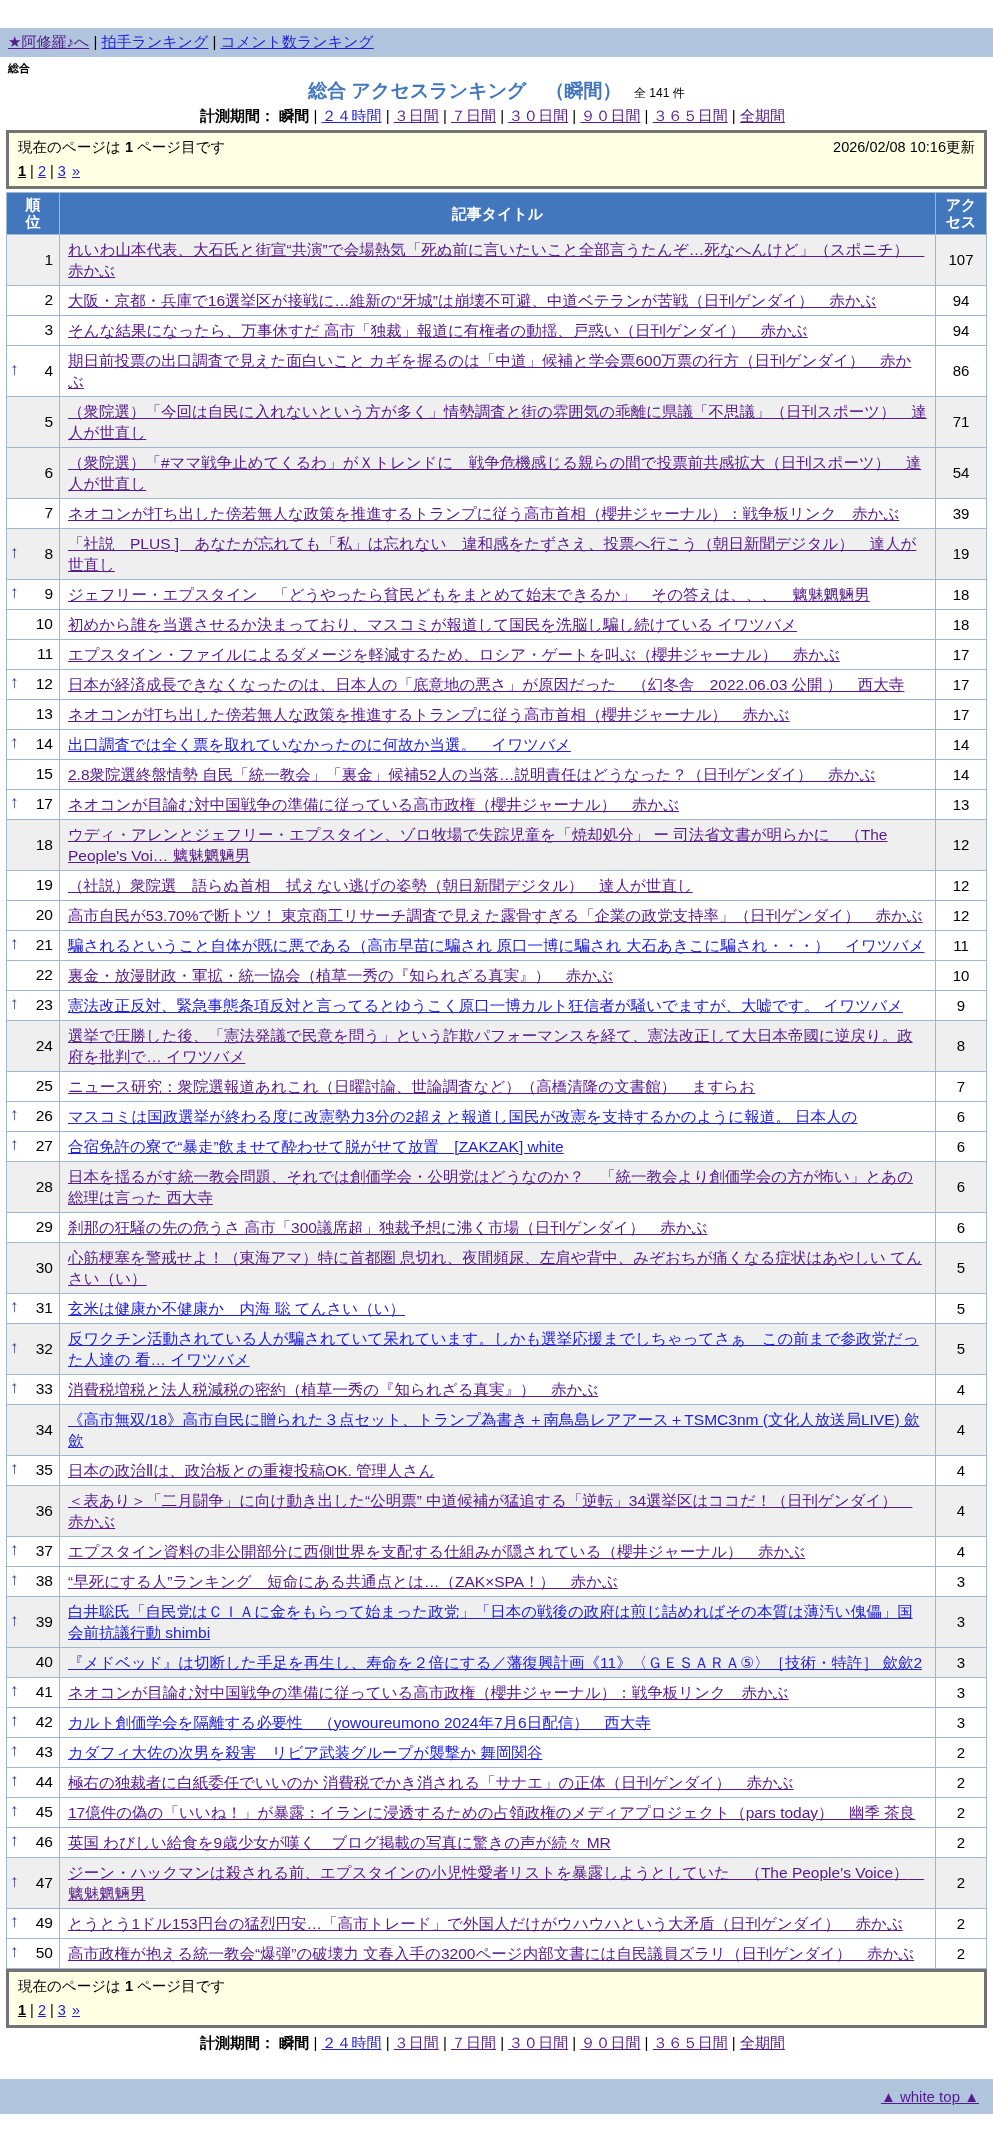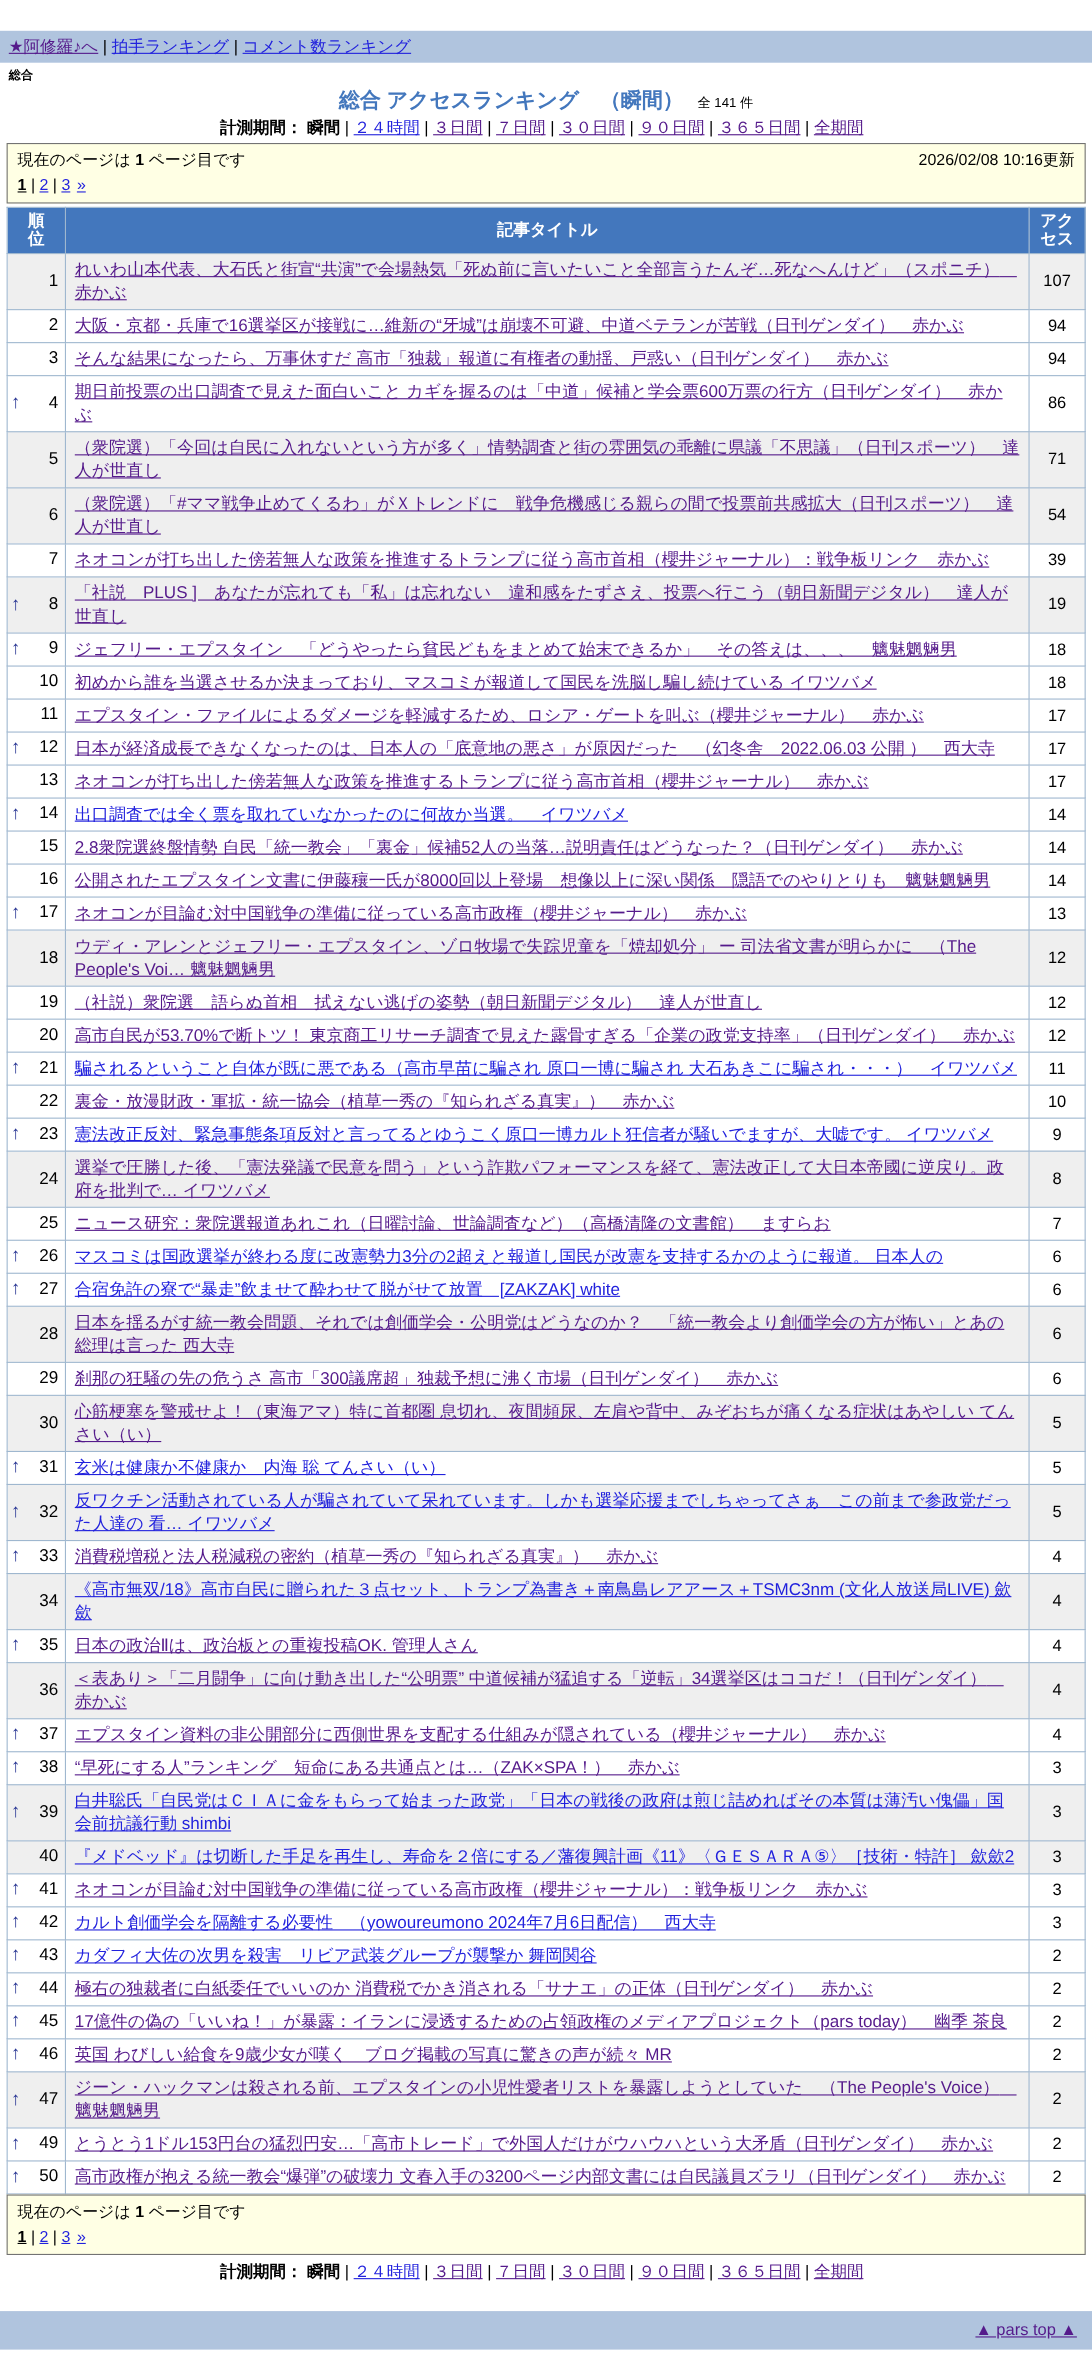--- a/index.html
+++ b/index.html
@@ -13,21 +13,21 @@
   
   .section-label{font-size:11px;font-weight:bold;margin:4px 0 2px 8px;}
   
   .title-line{text-align:center;margin:2px 0 1px;}
   .title-main{color:#4377BD;font-size:19px;font-weight:bold;}
   .title-count{font-size:12px;margin-left:8px;}
   
   .period-line{text-align:center;font-size:15px;margin:3px 8px 4px 0;}
   .period-label,.period-current{font-weight:bold;}
   
-  .info-box{margin:0 6px;background:#FFFFE4;border:1px solid #737373;padding:5px 9px 7px;font-size:14.5px;}
+  .info-box{margin:0 6px;background:#FFFFE4;border:3px solid #737373;padding:5px 9px 7px;font-size:14.5px;}
   .info-line1{display:flex;justify-content:space-between;align-items:baseline;}
   .page-num{font-weight:bold;}
   .pager-row{margin-top:6px;font-size:14.5px;}
   .pager-current{font-weight:bold;text-decoration:underline;color:#000;}
   .pager-next{margin-left:6px;}
   
   table.rank{width:calc(100% - 12px);margin:3px 6px 0;border-collapse:collapse;}
   table.rank th,table.rank td{border:1px solid #9FB7CF;}
   table.rank thead th{background:#4377BD;color:#fff;font-size:15px;font-weight:bold;padding:3px 2px;line-height:1.15;white-space:pre-line;}
   td.rank-cell{width:44px;text-align:right;padding:4px 6px 4px 2px;position:relative;font-size:15.5px;vertical-align:middle;white-space:nowrap;}
@@ -149,25 +149,20 @@
         <td class="rank-cell"><span class="up-arrow">↑</span><span class="rank-num">14</span></td>
         <td class="title-cell"><a class="lnk new">出口調査では全く票を取れていなかったのに何故か当選。　イワツバメ</a></td>
         <td class="access-cell">14</td>
       </tr>
       <tr>
         <td class="rank-cell"><span class="rank-num">15</span></td>
         <td class="title-cell"><a class="lnk visited">2.8衆院選終盤情勢 自民「統一教会」「裏金」候補52人の当落…説明責任はどうなった？（日刊ゲンダイ）　赤かぶ</a></td>
         <td class="access-cell">14</td>
       </tr>
       <tr>
-        <td class="rank-cell"><span class="rank-num">16</span></td>
-        <td class="title-cell"><a class="lnk visited">公開されたエプスタイン文書に伊藤穰一氏が8000回以上登場　想像以上に深い関係　隠語でのやりとりも　魑魅魍魎男</a></td>
-        <td class="access-cell">14</td>
-      </tr>
-      <tr>
         <td class="rank-cell"><span class="up-arrow">↑</span><span class="rank-num">17</span></td>
         <td class="title-cell"><a class="lnk visited">ネオコンが目論む対中国戦争の準備に従っている高市政権（櫻井ジャーナル）　赤かぶ</a></td>
         <td class="access-cell">13</td>
       </tr>
       <tr class="shaded">
         <td class="rank-cell"><span class="rank-num">18</span></td>
         <td class="title-cell"><a class="lnk visited">ウディ・アレンとジェフリー・エプスタイン、ゾロ牧場で失踪児童を「焼却処分」 ー 司法省文書が明らかに　（The People's Voi… 魑魅魍魎男</a></td>
         <td class="access-cell">12</td>
       </tr>
       <tr>
@@ -337,15 +332,15 @@
     </span>
   </div>
   <div class="pager-row"><span class="pager-current">1</span><span class="sep"> | </span><a class="lnk new">2</a><span class="sep"> | </span><a class="lnk new">3</a><a class="lnk new pager-next">»</a></div>
 </div>
 
 <div class="period-line" style="margin-top:6px;">
   <span class="period-links"><span class="period-label">計測期間：</span><span class="period-current"> 瞬間</span><span class="sep"> | </span><a class="lnk new">２４時間</a><span class="sep"> | </span><a class="lnk visited">３日間</a><span class="sep"> | </span><a class="lnk visited">７日間</a><span class="sep"> | </span><a class="lnk visited">３０日間</a><span class="sep"> | </span><a class="lnk visited">９０日間</a><span class="sep"> | </span><a class="lnk visited">３６５日間</a><span class="sep"> | </span><a class="lnk visited">全期間</a></span>
 </div>
 
 <div class="pagetop-bar">
-  <a class="lnk visited">▲ pars top ▲</a>
+  <a class="lnk visited">▲ white top ▲</a>
 </div>
 <div class="bottom-spacer"></div>
 
 </body></html>

